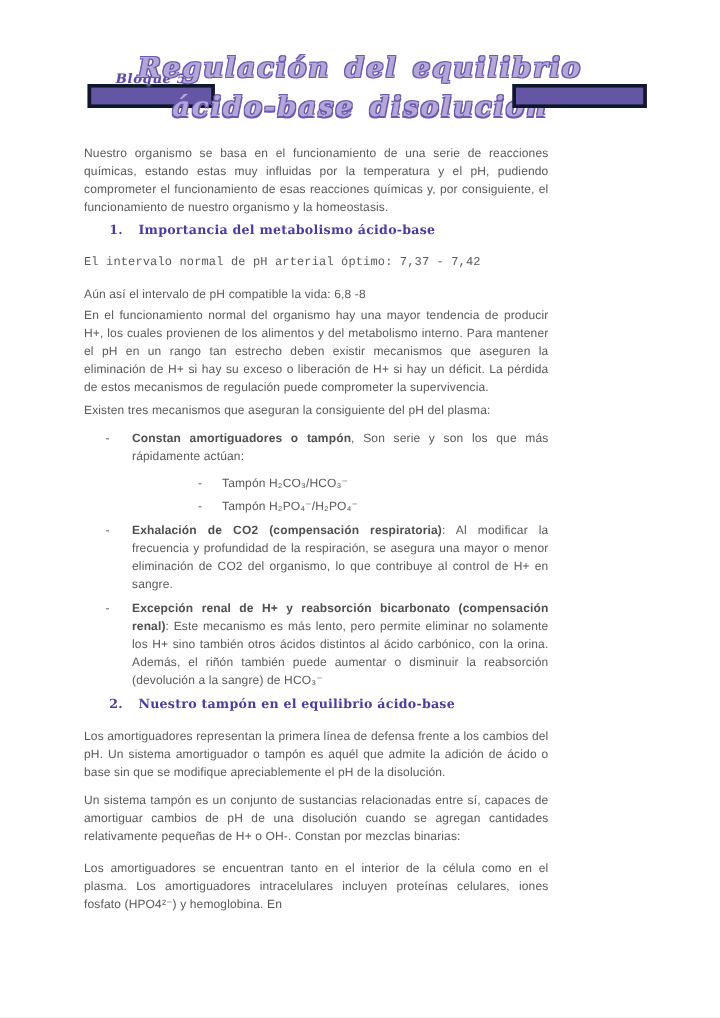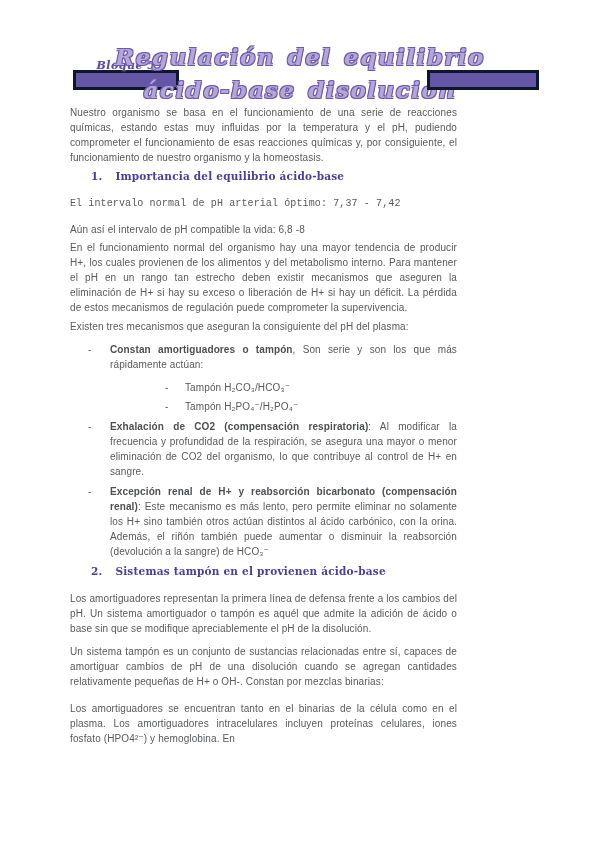--- a/index.html
+++ b/index.html
@@ -37,21 +37,21 @@
     color:#b4a7d8;
     text-shadow:
       -1px -1px 0 #6b5aad,
        1px -1px 0 #6b5aad,
       -1px  1px 0 #6b5aad,
        1px  1px 0 #6b5aad;
   }
 
   
   .doc-body{
-    position:absolute;top:105px;left:0;
+    position:absolute;top:121px;left:0;
     width:524px;
     padding:0 67px 0 70px;
     box-sizing:border-box;
     font-size:10px;line-height:15px;
     letter-spacing:.12px;
     color:#58595b;
     text-align:justify;
   }
   .para{margin:0 0 7px 0;}
   .mb-2{margin-bottom:2px;}
@@ -98,21 +98,21 @@
       <div class="script-line">ácido-base disolución</div>
     </div>
     <div class="bar bar-right"></div>
   </header>
 
   <main class="doc-body">
 
     <p class="para mb-4">Nuestro organismo se basa en el funcionamiento de una serie de reacciones químicas, estando estas muy influidas por la temperatura y el pH, pudiendo comprometer el funcionamiento de esas reacciones químicas y, por consiguiente, el funcionamiento de nuestro organismo y la homeostasis.</p>
 
     <h2 class="heading">
-      <span class="h-num">1.</span><span class="h-text">Importancia del equilibrio ácido-base</span>
+      <span class="h-num">1.</span><span class="h-text">Importancia del metabolismo ácido-base</span>
     </h2>
 
     <p class="para mb-11">El intervalo normal de pH arterial óptimo: 7,37 - 7,42</p>
 
 
     <p class="para mb-3">Aún así el intervalo de pH compatible la vida: 6,8 -8</p>
 
     <p class="para mb-4">En el funcionamiento normal del organismo hay una mayor tendencia de producir H+, los cuales provienen de los alimentos y del metabolismo interno. Para mantener el pH en un rango tan estrecho deben existir mecanismos que aseguren la eliminación de H+ si hay su exceso o liberación de H+ si hay un déficit. La pérdida de estos mecanismos de regulación puede comprometer la supervivencia.</p>
 
     <p class="para mb-8">Existen tres mecanismos que aseguran la consiguiente del pH del plasma:</p>
@@ -122,31 +122,31 @@
         <span class="li-body"><b class="lead">Constan amortiguadores o tampón</b><span>, Son serie y son los que más rápidamente actúan:</span></span>
         <ul class="list l2">
           <li class="li"><span>Tampón H₂CO₃/HCO₃⁻</span></li>
           <li class="li"><span>Tampón H₂PO₄⁻/H₂PO₄⁻</span></li>
         </ul>
       </li>
       <li class="li">
         <span class="li-body"><b class="lead">Exhalación de CO2 (compensación respiratoria)</b><span>: Al modificar la frecuencia y profundidad de la respiración, se asegura una mayor o menor eliminación de CO2 del organismo, lo que contribuye al control de H+ en sangre.</span></span>
       </li>
       <li class="li">
-        <span class="li-body"><b class="lead">Excepción renal de H+ y reabsorción bicarbonato (compensación renal)</b><span>: Este mecanismo es más lento, pero permite eliminar no solamente los H+ sino también otros actúan distintos al ácido carbónico, con la orina. Además, el riñón también puede aumentar o disminuir la reabsorción (devolución a la sangre) de HCO₃⁻</span></span>
+        <span class="li-body"><b class="lead">Excepción renal de H+ y reabsorción bicarbonato (compensación renal)</b><span>: Este mecanismo es más lento, pero permite eliminar no solamente los H+ sino también otros ácidos distintos al ácido carbónico, con la orina. Además, el riñón también puede aumentar o disminuir la reabsorción (devolución a la sangre) de HCO₃⁻</span></span>
       </li>
     </ul>
 
     <h2 class="heading mb-8">
-      <span class="h-num">2.</span><span class="h-text">Sistemas tampón en el provienen ácido-base</span>
+      <span class="h-num">2.</span><span class="h-text">Nuestro tampón en el equilibrio ácido-base</span>
     </h2>
 
     <p class="para mb-8">Los amortiguadores representan la primera línea de defensa frente a los cambios del pH. Un sistema amortiguador o tampón es aquél que admite la adición de ácido o base sin que se modifique apreciablemente el pH de la disolución.</p>
 
     <p class="para mb-12">Un sistema tampón es un conjunto de sustancias relacionadas entre sí, capaces de amortiguar cambios de pH de una disolución cuando se agregan cantidades relativamente pequeñas de H+ o OH-. Constan por mezclas binarias:</p>
 
     <ul class="list l1 mb-2">
     </ul>
 
-    <p class="para">Los amortiguadores se encuentran tanto en el binarias de la célula como en el plasma. Los amortiguadores intracelulares incluyen proteínas celulares, iones fosfato (HPO4²⁻) y hemoglobina. En</p>
+    <p class="para">Los amortiguadores se encuentran tanto en el interior de la célula como en el plasma. Los amortiguadores intracelulares incluyen proteínas celulares, iones fosfato (HPO4²⁻) y hemoglobina. En</p>
 
   </main>
 </div>
 
 </body></html>

